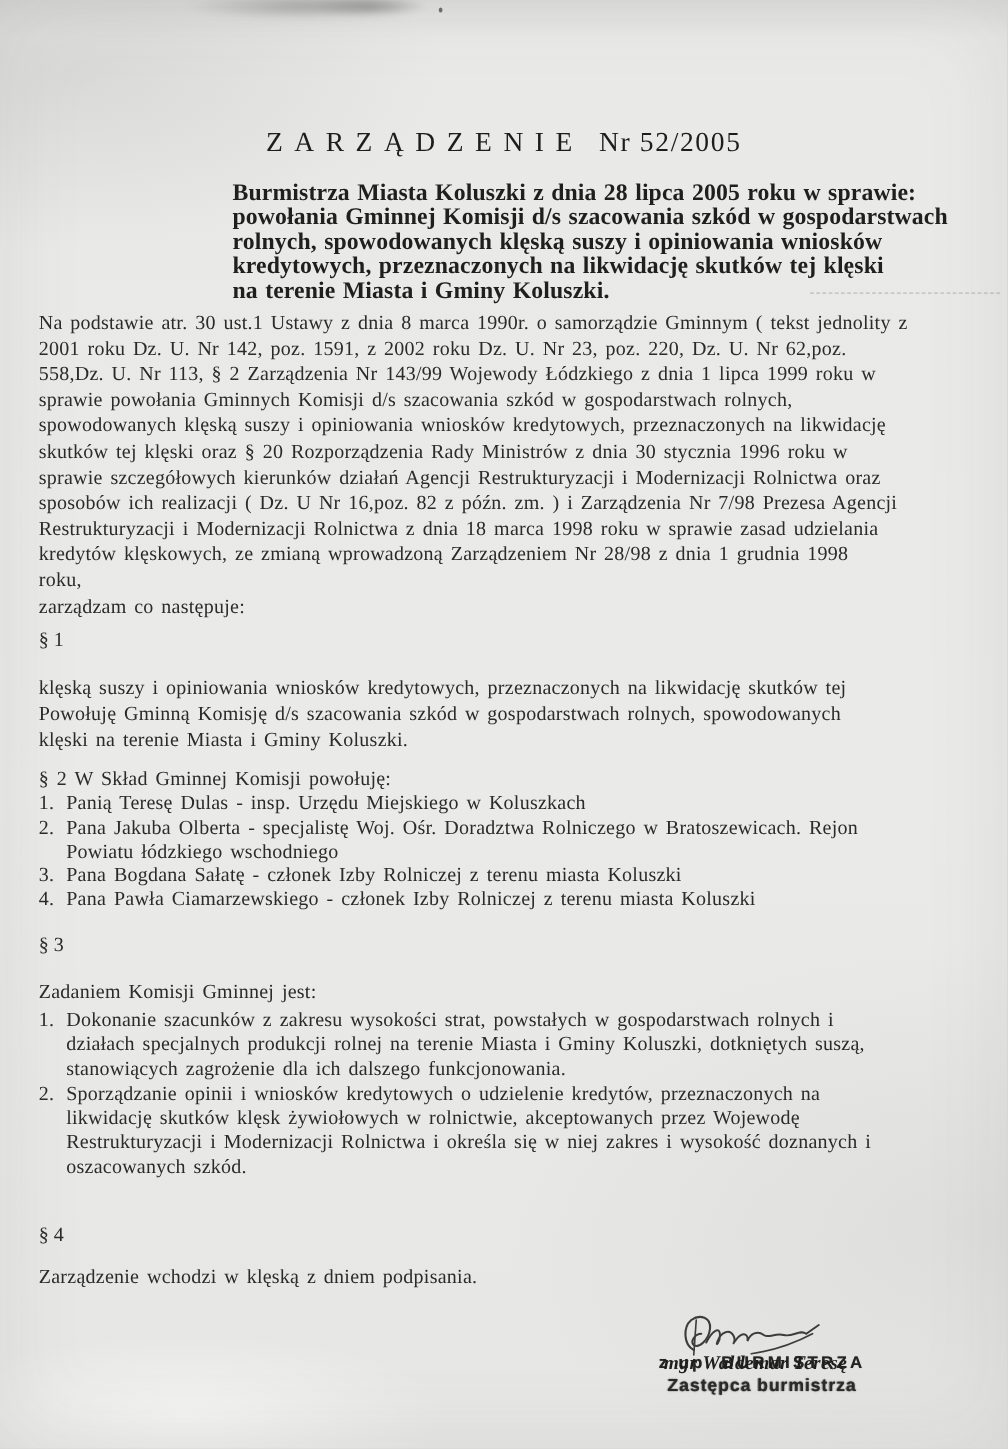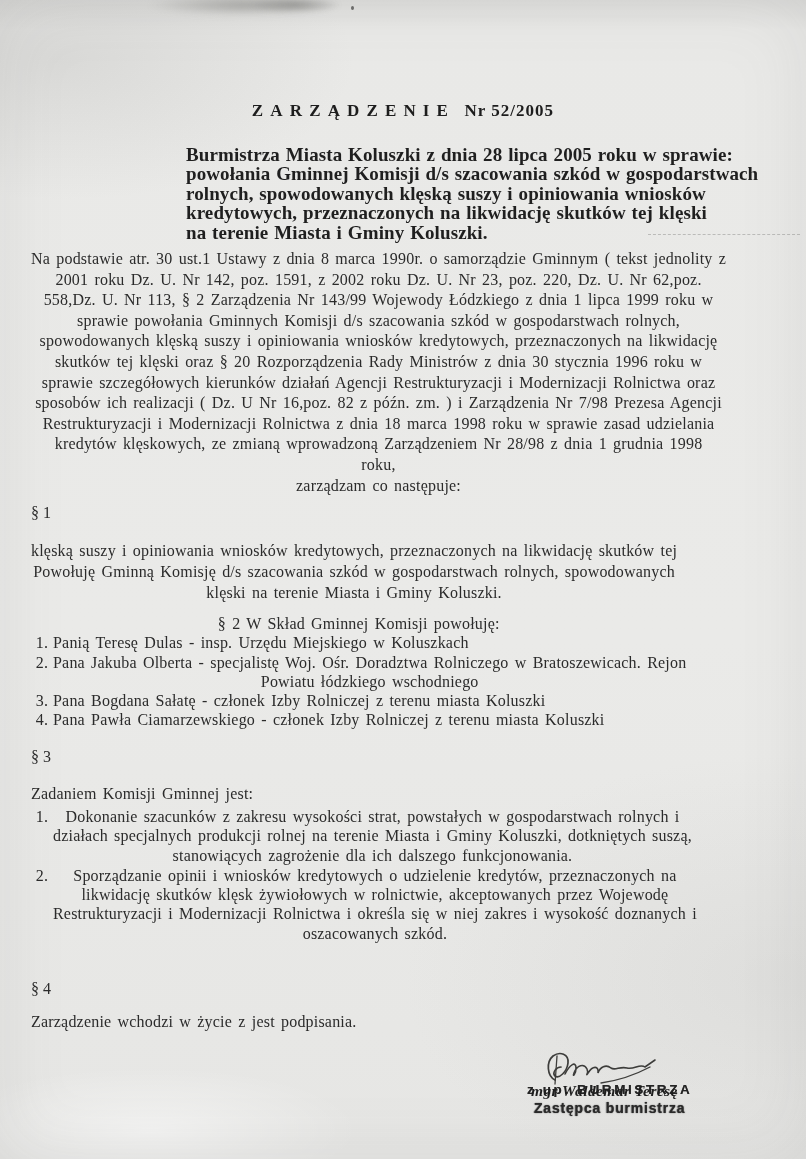--- a/index.html
+++ b/index.html
@@ -31,25 +31,25 @@
     background: radial-gradient(ellipse 50% 50% at 50% 45%, rgba(105,105,102,0.45), rgba(105,105,102,0) 70%);
     filter: blur(2px);
   }
   .speck { position: absolute; left: 351px; top: 6px; width: 3px; height: 4px;
     background: #6c6c6a; border-radius: 50%; }
   .artifact-line {
     position: absolute; left: 648px; top: 234px; width: 152px; height: 0;
     border-top: 1px dashed rgba(130,130,128,0.45);
   }
   
-  .txt { letter-spacing: 0.2px; word-spacing: 2px; text-align: center; }
+  .txt { letter-spacing: 0.2px; word-spacing: 2px; }
   .ln { display: block; white-space: nowrap; }
   .title {
     position: absolute; left: 0; top: 101px; width: 100%;
-    text-align: center; font-weight: bold; font-size: 17px; color: #1d1d1d;
+    text-align: center; font-weight: normal; font-size: 22px; color: #1d1d1d;
   }
   .title-word { letter-spacing: 0.42em; margin-right: 0.55em; }
   .title-number { letter-spacing: 0.06em; }
   .subtitle {
     position: absolute; left: 186px; top: 145px;
     font-weight: bold; font-size: 19px; line-height: 19.4px;
     color: #1f1f1f; letter-spacing: 0.1px; word-spacing: 1px;
   }
   .legal {
     position: absolute; left: 31px; top: 249px;
@@ -180,21 +180,21 @@
       <span>
         <span class="ln">Sporządzanie opinii i wniosków kredytowych o udzielenie kredytów, przeznaczonych na</span>
         <span class="ln">likwidację skutków klęsk żywiołowych w rolnictwie, akceptowanych przez Wojewodę</span>
         <span class="ln">Restrukturyzacji i Modernizacji Rolnictwa i określa się w niej zakres i wysokość doznanych i</span>
         <span class="ln">oszacowanych szkód.</span>
       </span>
     </div>
   </div>
 
   <div class="sec-heading h-s4">§ 4</div>
-  <div class="para p-s4 txt">Zarządzenie wchodzi w życie z jest podpisania.</div>
+  <div class="para p-s4 txt">Zarządzenie wchodzi w klęską z dniem podpisania.</div>
 
   <div class="signature">
     <div class="sig-stamp">z up. BURMISTRZA</div>
     <svg class="sig-scribble" width="120" height="42" viewBox="0 0 120 42" fill="none" xmlns="http://www.w3.org/2000/svg">
       <path d="M12 30 C4 26 3 12 10 6 C17 1 26 4 25 13 C24 22 16 29 12 26 C9 23 13 17 18 17" stroke="#3d3d3b" stroke-width="1.7" stroke-linecap="round"></path>
       <path d="M22 24 C27 14 33 11 33 18 C33 24 29 28 31 23 C34 15 41 13 44 19 C46 23 42 27 45 23 C50 15 56 16 55 23 C57 17 63 14 68 18 C72 21 77 16 84 18 C91 20 97 13 102 17 L112 10" stroke="#3d3d3b" stroke-width="1.6" stroke-linecap="round"></path>
       <path d="M58 33 C72 31 90 26 107 17" stroke="#3d3d3b" stroke-width="1.4" stroke-linecap="round"></path>
       <path d="M14 6 L12 34" stroke="#3d3d3b" stroke-width="1.3" stroke-linecap="round"></path>
     </svg>
     <div class="sig-name">mgr Waldemar Teresę</div>

